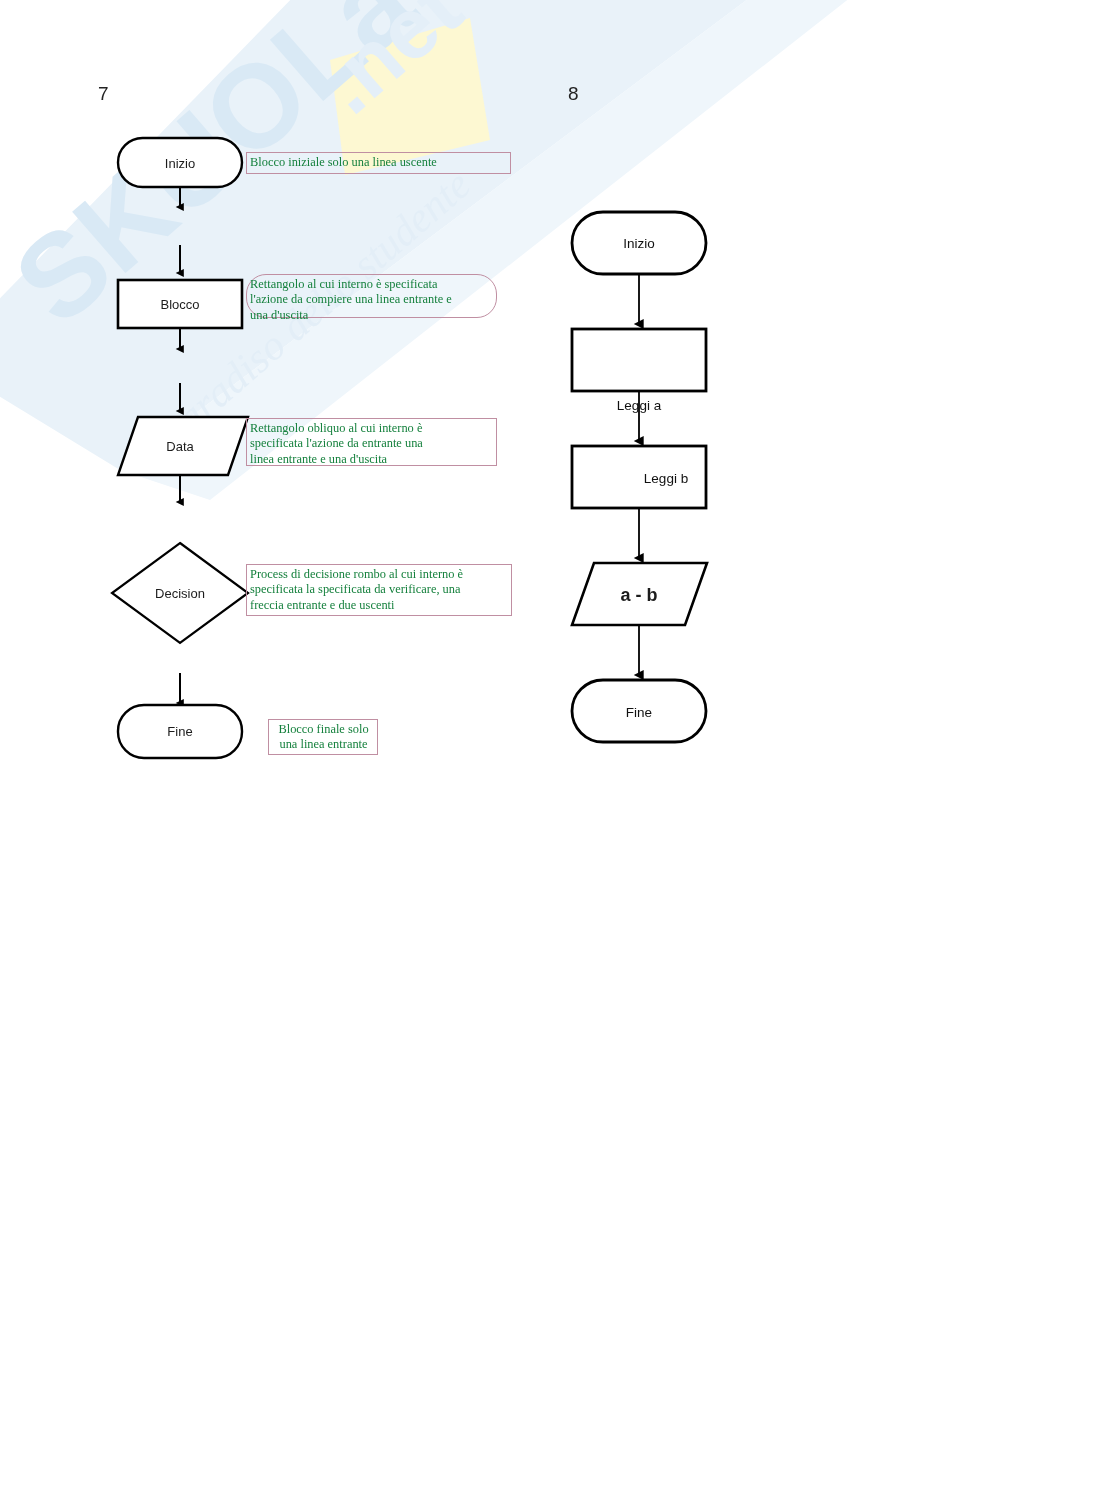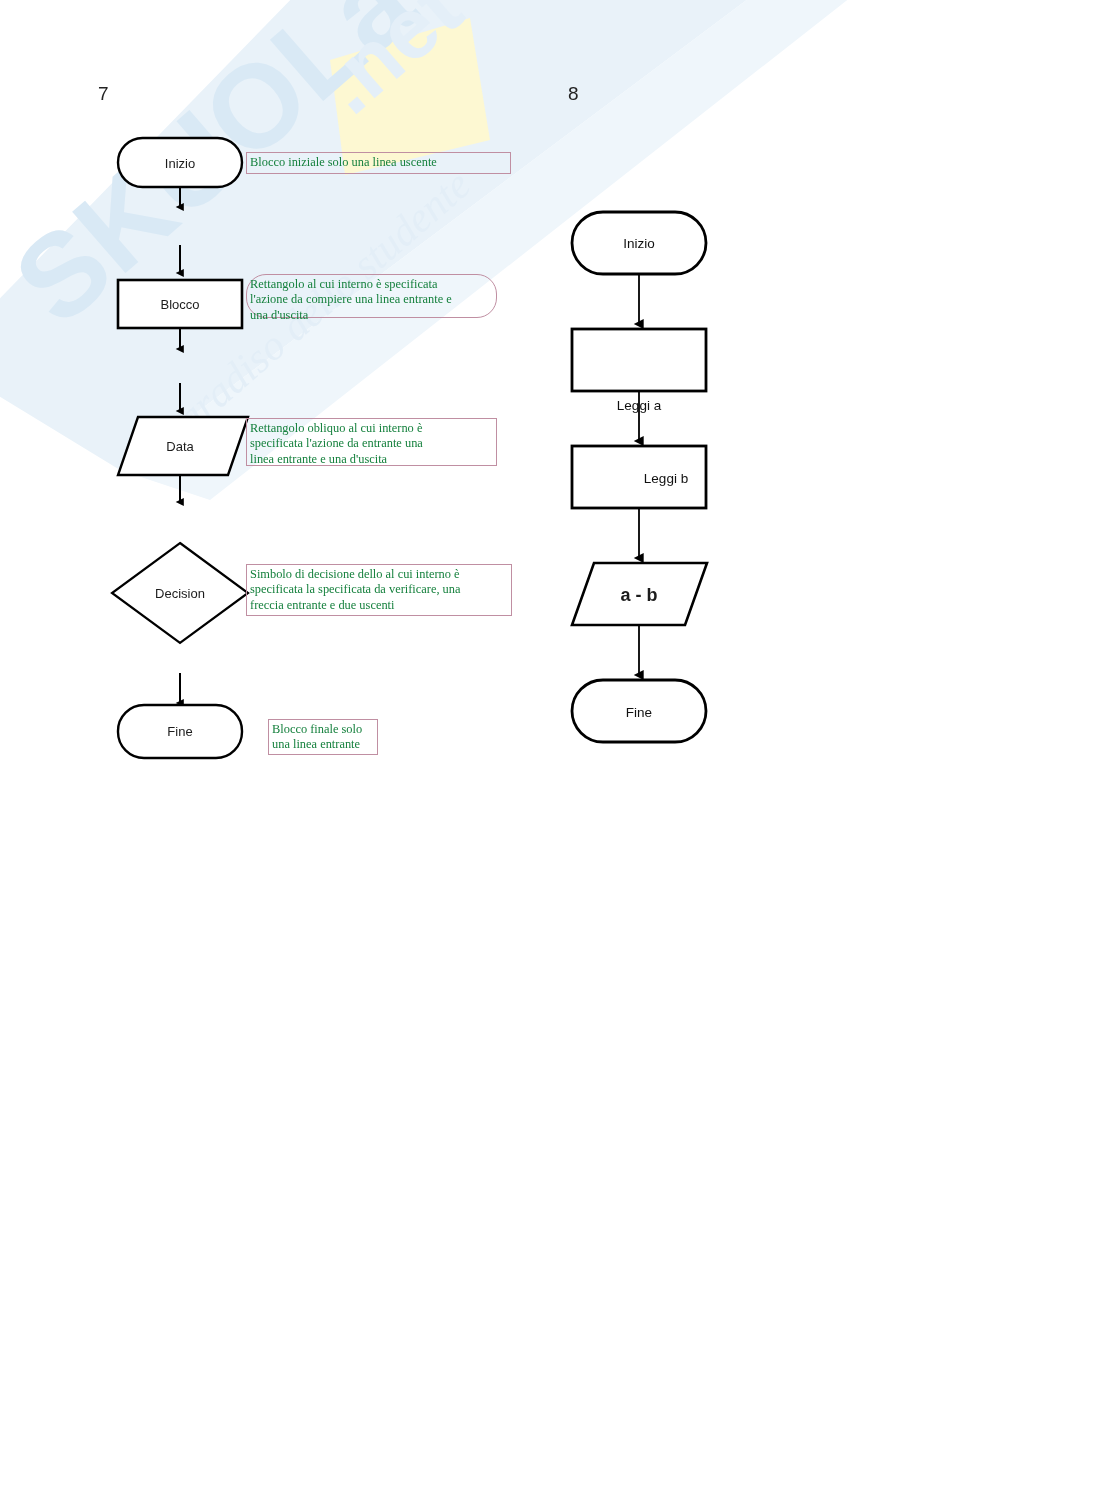--- a/index.html
+++ b/index.html
@@ -153,26 +153,26 @@
     <span class="line">una d'uscita</span>
   </div>
 
   <div class="callout" style="left:246px; top:418px; width:251px; height:48px;">
     <span class="line">Rettangolo obliquo al cui interno è</span>
     <span class="line">specificata l'azione da entrante una</span>
     <span class="line">linea entrante e una d'uscita</span>
   </div>
 
   <div class="callout" style="left:246px; top:564px; width:266px; height:52px;">
-    <span class="line">Simbolo di decisione dello al cui interno è</span>
+    <span class="line">Process di decisione rombo al cui interno è</span>
     <span class="line">specificata la specificata da verificare, una</span>
     <span class="line">freccia entrante e due uscenti</span>
   </div>
 
-  <div class="callout" style="left:268px; top:719px; width:110px; height:36px;">
+  <div class="callout" style="left:268px; top:719px; width:110px; height:36px;text-align:center;">
     <span class="line">Blocco finale solo</span>
     <span class="line">una linea entrante</span>
   </div>
 
   <svg class="flow-svg" style="left:560px; top:200px; width:180px; height:560px;" viewBox="0 0 180 560" xmlns="http://www.w3.org/2000/svg">
     <defs>
       <marker id="ar2" markerWidth="11" markerHeight="11" refX="5.5" refY="5.2" orient="auto" markerUnits="userSpaceOnUse">
         <path d="M0.5,0.5 L10.5,0.5 L5.5,10.4 z" fill="#000"></path>
       </marker>
     </defs>

